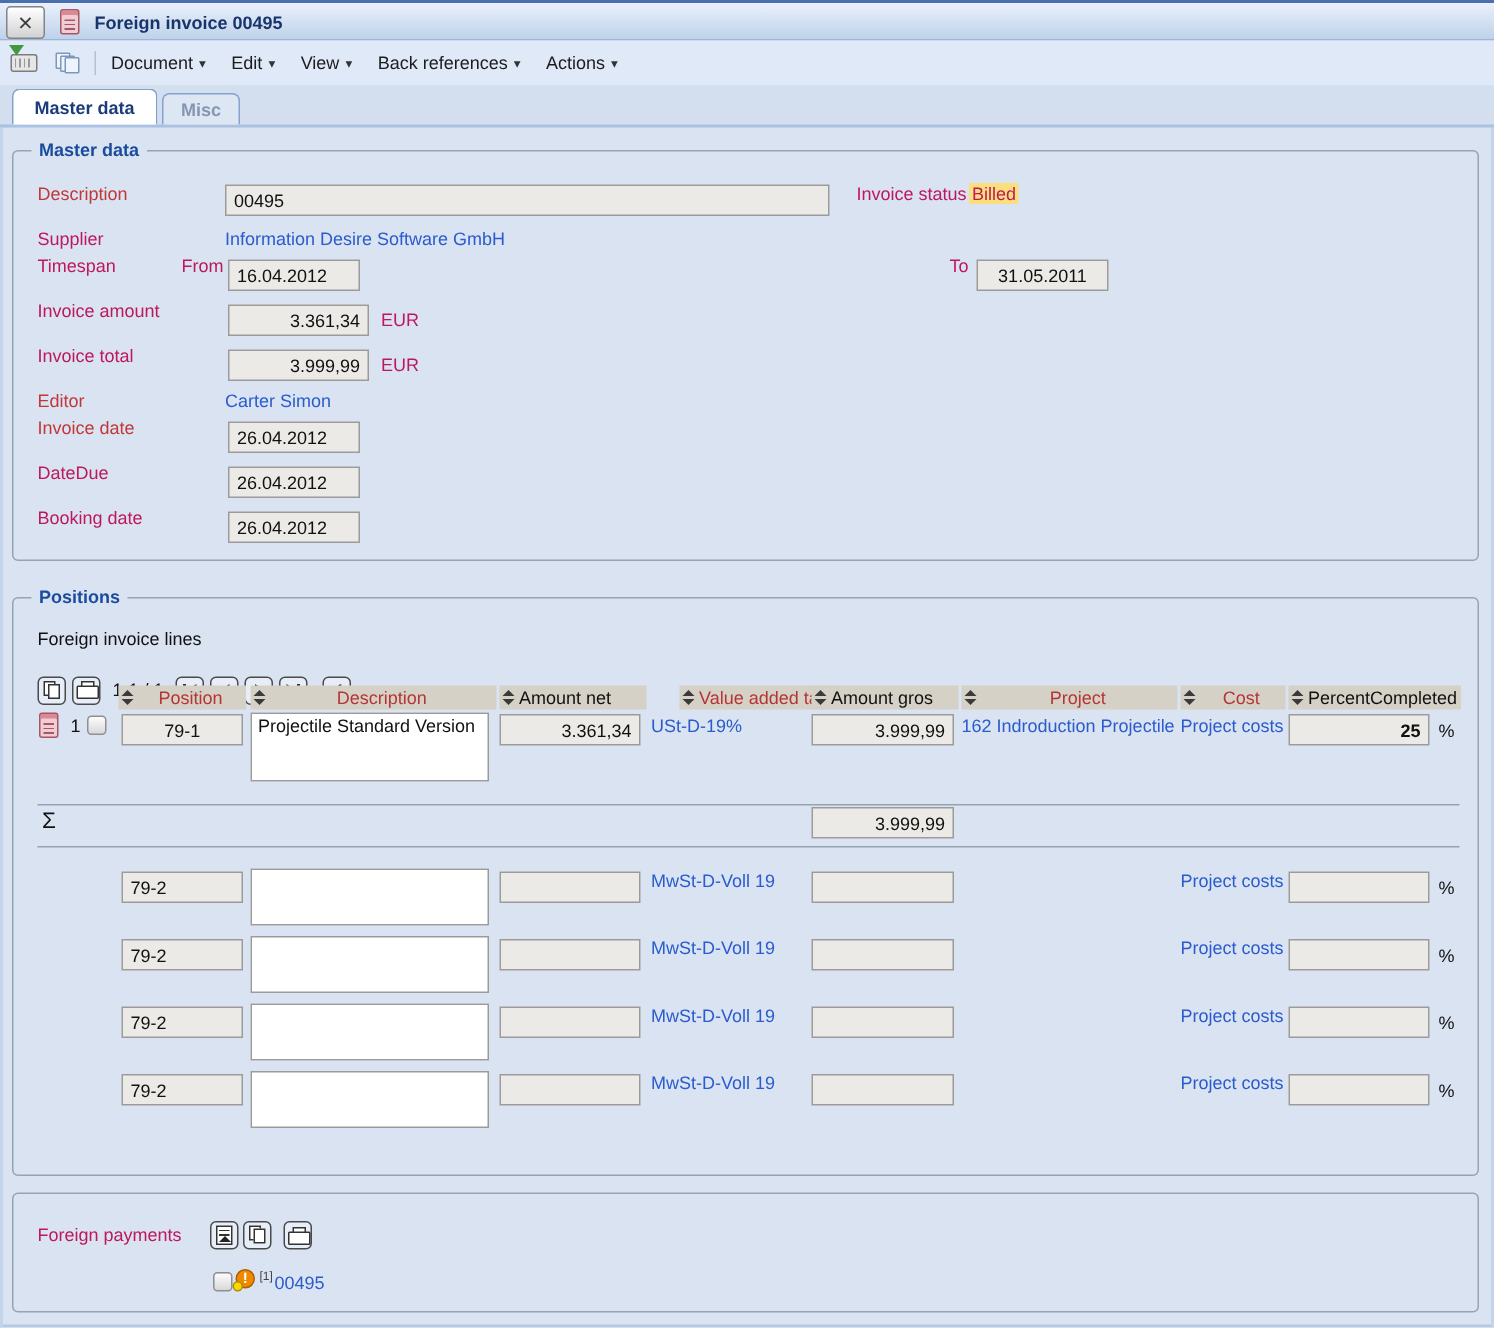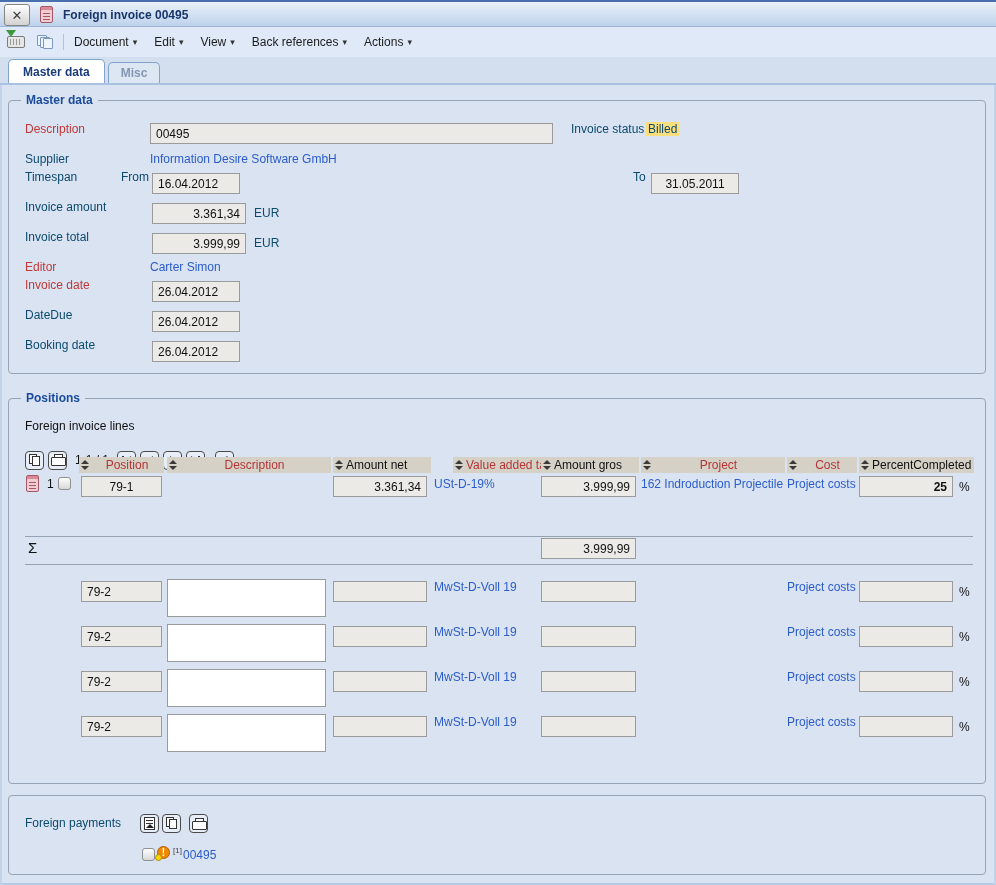--- a/index.html
+++ b/index.html
@@ -50,21 +50,21 @@
   .tab.inactive { background:#dde7f4; color:#8496b1; height:21px; padding:0 12px; }
 
   
   .fs { position:absolute; left:8px; width:978px; border:1px solid #94a3b6; border-radius:4px; }
   .fs-master    { top:100px; height:274px; }
   .fs-positions { top:398px; height:386px; }
   .fs-payments  { top:795px; height:80px;  }
   .fs .legend { position:absolute; top:-8px; left:12px; background:#d9e3f2; padding:0 5px;
                 font-size:12px; font-weight:bold; color:#1b4c9c; line-height:15px; }
 
-  .lbl { position:absolute; font-size:12px; color:#0c4a6e; white-space:nowrap; }
+  .lbl { position:absolute; font-size:12px; color:#be185d; white-space:nowrap; }
   .lbl.red { color:#c13838; }
   .link { position:absolute; font-size:12px; color:#2b5ccc; text-decoration:none; white-space:nowrap; cursor:pointer; }
   .gin { position:absolute; height:21px; background:#eceae7; border:1px solid #9b9b9b;
          font-family:"Liberation Sans",sans-serif; font-size:12px; color:#111; padding:0 5px; }
   .gin.num { text-align:right; }
   .ta { position:absolute; background:#ffffff; border:1px solid #9b9b9b; resize:none;
         font-family:"Liberation Sans",sans-serif; font-size:12px; color:#111; padding:1px 4px; overflow:hidden; }
   .hl { background:#fbdf7d; padding:0 2px; }
 
   
@@ -310,20 +310,21 @@
           <i class="d"></i>
         </span>
         <span class="hlbl hblk">PercentCompleted</span>
       </div>
 
     <div class="prow" style="top:74px;height:62px">
       <span class="doc-icon" style="left:17px;top:2px"></span>
       <span class="row-index" style="left:38px;top:4px">1</span>
       <span class="checkbox" style="left:49px;top:4px"></span>
       <input class="gin c-posin" style="top: 3px; text-align: center;" value="79-1">
+      <textarea class="ta c-descta" style="top: 2px; height: 46px;">Projectile Standard Version</textarea>
       <input class="gin num c-netin" style="top: 3px;" value="3.361,34">
       <a class="link c-vatlink" style="top:4px">USt-D-19%</a>
       <input class="gin num c-grosin" style="top: 3px;" value="3.999,99">
       <a class="link c-projlink" style="top:4px">162 Indroduction Projectile</a>
       <a class="link c-costlink" style="top:4px">Project costs</a>
       <input class="gin num c-pctin" style="top: 3px;" value="25">
       <span class="c-pctunit" style="top:7px">%</span>
     </div>
 
     <div class="sumline" style="top:137px"></div>

